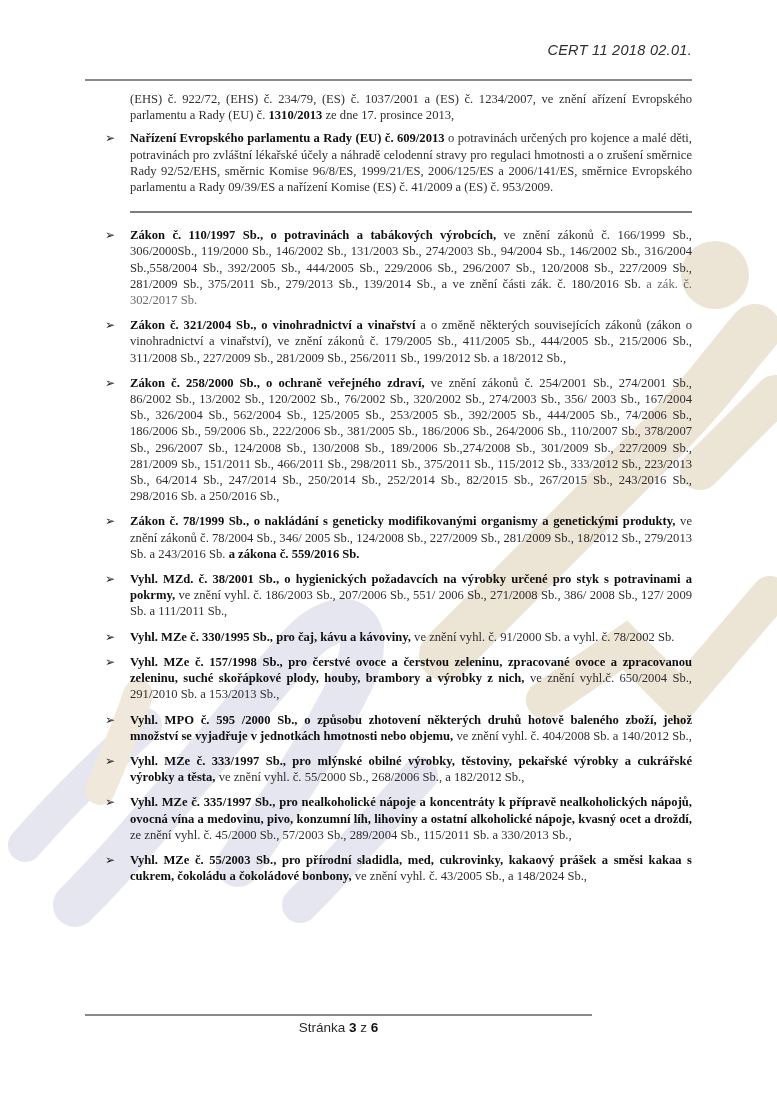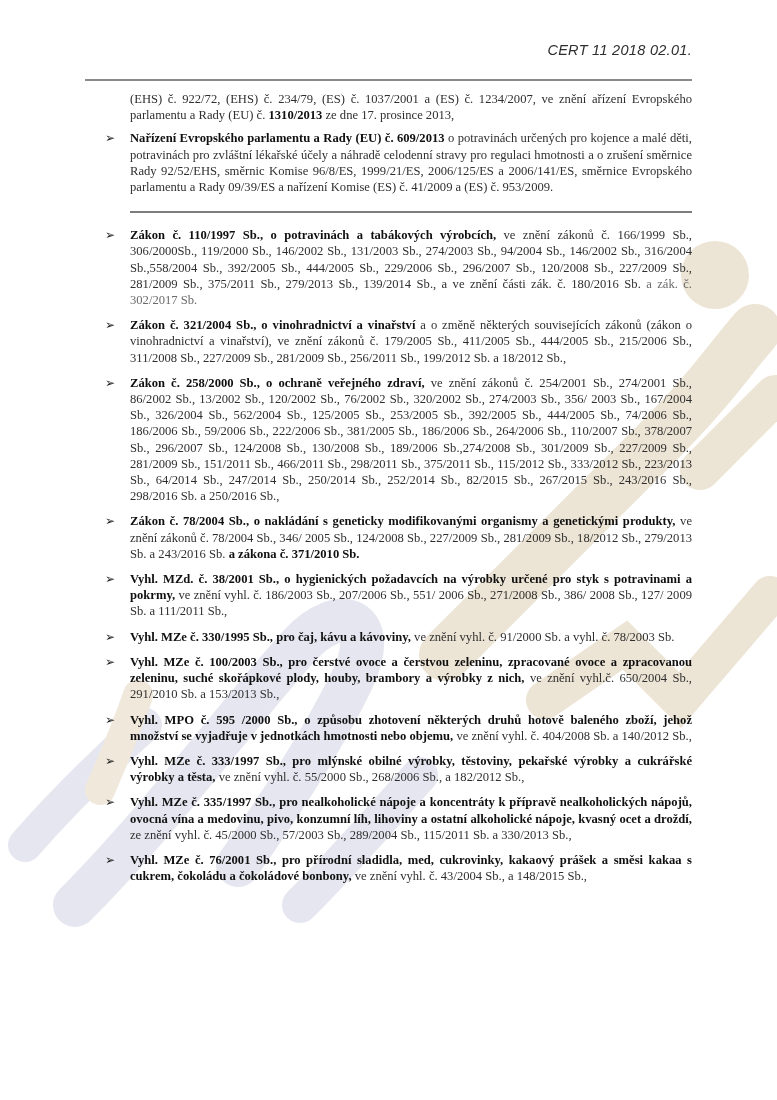--- a/index.html
+++ b/index.html
@@ -108,24 +108,33 @@
   <div class="doc-code">CERT 11 2018 02.01.</div>
   <div class="top-rule"></div>
 
   <div class="content" id="content">
       <div class="para no-bullet"><span class="seg-n">(EHS) č. 922/72, (EHS) č. 234/79, (ES) č. 1037/2001 a (ES) č. 1234/2007, ve znění ařízení Evropského parlamentu a Rady (EU) č. </span><span class="seg-b">1310/2013</span><span class="seg-n"> ze dne 17. prosince 2013,</span></div>
       <div class="para"><span class="bullet">➢</span><span class="seg-b">Nařízení Evropského parlamentu a Rady (EU) č. 609/2013</span><span class="seg-n"> o potravinách určených pro kojence a malé děti, potravinách pro zvláštní lékařské účely a náhradě celodenní stravy pro regulaci hmotnosti a o zrušení směrnice Rady 92/52/EHS, směrnic Komise 96/8/ES, 1999/21/ES, 2006/125/ES a 2006/141/ES, směrnice Evropského parlamentu a Rady 09/39/ES a nařízení Komise (ES) č. 41/2009 a (ES) č. 953/2009.</span></div>
       <div class="mid-divider"></div>
       <div class="para"><span class="bullet">➢</span><span class="seg-b">Zákon č. 110/1997 Sb., o potravinách a tabákových výrobcích,</span><span class="seg-n"> ve znění zákonů č. 166/1999 Sb., 306/2000Sb., 119/2000 Sb., 146/2002 Sb., 131/2003 Sb., 274/2003 Sb., 94/2004 Sb., 146/2002 Sb., 316/2004 Sb.,558/2004 Sb., 392/2005 Sb., 444/2005 Sb., 229/2006 Sb., 296/2007 Sb., 120/2008 Sb., 227/2009 Sb., 281/2009 Sb., 375/2011 Sb., 279/2013 Sb., 139/2014 Sb., a ve znění části zák. č. 180/2016 Sb. </span><span class="seg-l">a zák. č. 302/2017 Sb.</span></div>
       <div class="para"><span class="bullet">➢</span><span class="seg-b">Zákon č. 321/2004 Sb., o vinohradnictví a vinařství</span><span class="seg-n"> a o změně některých souvisejících zákonů (zákon o vinohradnictví a vinařství), ve znění zákonů č. 179/2005 Sb., 411/2005 Sb., 444/2005 Sb., 215/2006 Sb., 311/2008 Sb., 227/2009 Sb., 281/2009 Sb., 256/2011 Sb., 199/2012 Sb. a 18/2012 Sb.,</span></div>
       <div class="para"><span class="bullet">➢</span><span class="seg-b">Zákon č. 258/2000 Sb., o ochraně veřejného zdraví,</span><span class="seg-n"> ve znění zákonů č. 254/2001 Sb., 274/2001 Sb., 86/2002 Sb., 13/2002 Sb., 120/2002 Sb., 76/2002 Sb., 320/2002 Sb., 274/2003 Sb., 356/ 2003 Sb., 167/2004 Sb., 326/2004 Sb., 562/2004 Sb., 125/2005 Sb., 253/2005 Sb., 392/2005 Sb., 444/2005 Sb., 74/2006 Sb., 186/2006 Sb., 59/2006 Sb., 222/2006 Sb., 381/2005 Sb., 186/2006 Sb., 264/2006 Sb., 110/2007 Sb., 378/2007 Sb., 296/2007 Sb., 124/2008 Sb., 130/2008 Sb., 189/2006 Sb.,274/2008 Sb., 301/2009 Sb., 227/2009 Sb., 281/2009 Sb., 151/2011 Sb., 466/2011 Sb., 298/2011 Sb., 375/2011 Sb., 115/2012 Sb., 333/2012 Sb., 223/2013 Sb., 64/2014 Sb., 247/2014 Sb., 250/2014 Sb., 252/2014 Sb., 82/2015 Sb., 267/2015 Sb., 243/2016 Sb., 298/2016 Sb. a 250/2016 Sb.,</span></div>
-      <div class="para"><span class="bullet">➢</span><span class="seg-b">Zákon č. 78/2004 Sb., o nakládání s geneticky modifikovanými organismy a genetickými produkty,</span><span class="seg-n"> ve znění zákonů č. 78/2004 Sb., 346/ 2005 Sb., 124/2008 Sb., 227/2009 Sb., 281/2009 Sb., 18/2012 Sb., 279/2013 Sb. a 243/2016 Sb. </span><span class="seg-b">a zákona č. 371/2010 Sb.</span></div>
+      <div class="para"><span class="bullet">➢</span><span class="seg-b">Zákon č. 78/1999 Sb., o nakládání s geneticky modifikovanými organismy a genetickými produkty,</span><span class="seg-n"> ve znění zákonů č. 78/2004 Sb., 346/ 2005 Sb., 124/2008 Sb., 227/2009 Sb., 281/2009 Sb., 18/2012 Sb., 279/2013 Sb. a 243/2016 Sb. </span><span class="seg-b">a zákona č. 559/2016 Sb.</span></div>
       <div class="para"><span class="bullet">➢</span><span class="seg-b">Vyhl. MZd. č. 38/2001 Sb., o hygienických požadavcích na výrobky určené pro styk s potravinami a pokrmy,</span><span class="seg-n"> ve znění vyhl. č. 186/2003 Sb., 207/2006 Sb., 551/ 2006 Sb., 271/2008 Sb., 386/ 2008 Sb., 127/ 2009 Sb. a 111/2011 Sb.,</span></div>
-      <div class="para"><span class="bullet">➢</span><span class="seg-b">Vyhl. MZe č. 330/1995 Sb., pro čaj, kávu a kávoviny,</span><span class="seg-n"> ve znění vyhl. č. 91/2000 Sb. a vyhl. č. 78/2003 Sb.</span></div>
-      <div class="para"><span class="bullet">➢</span><span class="seg-b">Vyhl. MZe č. 100/2003 Sb., pro čerstvé ovoce a čerstvou zeleninu, zpracované ovoce a zpracovanou zeleninu, suché skořápkové plody, houby, brambory a výrobky z nich,</span><span class="seg-n"> ve znění vyhl.č. 650/2004 Sb., 291/2010 Sb. a 153/2013 Sb.,</span></div>
+      <div class="para"><span class="bullet">➢</span><span class="seg-b">Vyhl. MZe č. 330/1995 Sb., pro čaj, kávu a kávoviny,</span><span class="seg-n"> ve znění vyhl. č. 91/2000 Sb. a vyhl. č. 78/2002 Sb.</span></div>
+      <div class="para"><span class="bullet">➢</span><span class="seg-b">Vyhl. MZe č. 157/1998 Sb., pro čerstvé ovoce a čerstvou zeleninu, zpracované ovoce a zpracovanou zeleninu, suché skořápkové plody, houby, brambory a výrobky z nich,</span><span class="seg-n"> ve znění vyhl.č. 650/2004 Sb., 291/2010 Sb. a 153/2013 Sb.,</span></div>
       <div class="para"><span class="bullet">➢</span><span class="seg-b">Vyhl. MPO č. 595 /2000 Sb., o způsobu zhotovení některých druhů hotově baleného zboží, jehož množství se vyjadřuje v jednotkách hmotnosti nebo objemu,</span><span class="seg-n"> ve znění vyhl. č. 404/2008 Sb. a 140/2012 Sb.,</span></div>
       <div class="para"><span class="bullet">➢</span><span class="seg-b">Vyhl. MZe č. 333/1997 Sb., pro mlýnské obilné výrobky, těstoviny, pekařské výrobky a cukrářské výrobky a těsta,</span><span class="seg-n"> ve znění vyhl. č. 55/2000 Sb., 268/2006 Sb., a 182/2012 Sb.,</span></div>
       <div class="para"><span class="bullet">➢</span><span class="seg-b">Vyhl. MZe č. 335/1997 Sb., pro nealkoholické nápoje a koncentráty k přípravě nealkoholických nápojů, ovocná vína a medovinu, pivo, konzumní líh, lihoviny a ostatní alkoholické nápoje, kvasný ocet a droždí,</span><span class="seg-n"> ze znění vyhl. č. 45/2000 Sb., 57/2003 Sb., 289/2004 Sb., 115/2011 Sb. a 330/2013 Sb.,</span></div>
-      <div class="para"><span class="bullet">➢</span><span class="seg-b">Vyhl. MZe č. 76/2001 Sb., pro přírodní sladidla, med, cukrovinky, kakaový prášek a směsi kakaa s cukrem, čokoládu a čokoládové bonbony,</span><span class="seg-n"> ve znění vyhl. č. 43/2004 Sb., a 148/2015 Sb.,</span></div>
+      <div class="para"><span class="bullet">➢</span><span class="seg-b">Vyhl. MZe č. 55/2003 Sb., pro přírodní sladidla, med, cukrovinky, kakaový prášek a směsi kakaa s cukrem, čokoládu a čokoládové bonbony,</span><span class="seg-n"> ve znění vyhl. č. 43/2005 Sb., a 148/2024 Sb.,</span></div>
     </div>
 
+  <div class="footer">
+    <div class="footer-rule"></div>
+    <div class="footer-text">
+      <span>Stránka</span>
+      <b>3</b>
+      <span>z</span>
+      <b>6</b>
+    </div>
+  </div>
 
 </div>
 
 </body></html>

